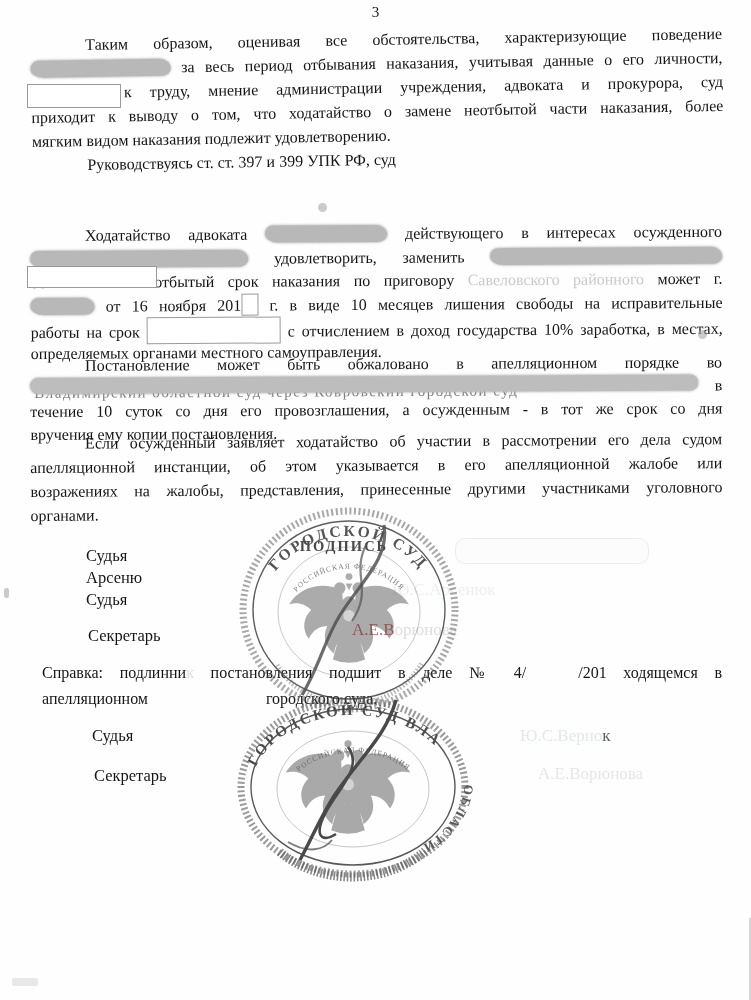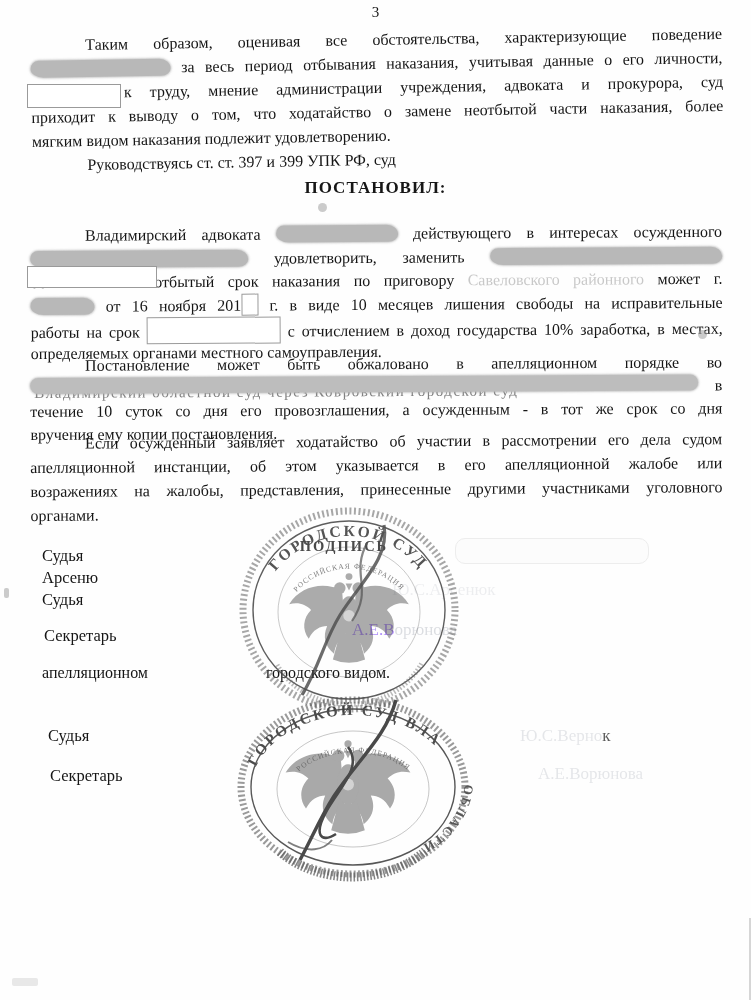--- a/index.html
+++ b/index.html
@@ -32,21 +32,21 @@
   .redbar-under{
     position:absolute; top:4px; left:4px; white-space:nowrap;
     font-size:15px; color:#7f7f7f; letter-spacing:1.5px; z-index:0;
   }
   .redbar{
     position:absolute; top:0; left:0; right:0; height:16px; z-index:1;
     background:#bdbdbd; border-radius:8px;
     box-shadow:0 0 2px 1px rgba(170,170,170,.6);
   }
   .faded-inline{color:#9d9d9d; opacity:.55;}
-  .siglabel{font-size:16.5px;}
+  .siglabel{font-size:16.5px;margin-left:44px;}
   .faint{color:#8d93a0;}
   .op15{opacity:.15;} .op22{opacity:.22;} .op30{opacity:.3;margin-top:36px;} .op70{opacity:.7;}
   .gap-inline{display:inline-block; height:14px;}
   .speck{position:absolute; background:#a9a9a9; border-radius:50%; opacity:.6;}
   .edge-line{position:absolute; right:0; top:918px; width:2px; height:82px; background:#b5b5b5; opacity:.55;}
   svg{overflow:visible;}
   svg text{font-family:"Liberation Serif","DejaVu Serif",serif;}
 </style>
 </head>
 <body>
@@ -59,25 +59,24 @@
     <div class="line indent"><span>Таким образом, оценивая все обстоятельства, характеризующие поведение</span></div>
     <div class="line"><span class="red-gray" style="width:140px;"></span> <span>за весь период отбывания наказания, учитывая данные о его личности,</span></div>
     <div class="line"><span>отношение к труду, мнение администрации учреждения, адвоката и прокурора, суд</span></div>
     <div class="line"><span>приходит к выводу о том, что ходатайство о замене неотбытой части наказания, более</span></div>
     <div class="line last"><span>мягким видом наказания подлежит удовлетворению.</span></div>
     <div class="line last indent"><span>Руководствуясь ст. ст. 397 и 399 УПК РФ, суд</span></div>
   </div>
 
   <div class="white-box" style="left:27px; top:84px; width:92px; height:22px;"></div>
 
-  <div class="abs heading">ПОСТАНОВИЛ:</div>
   <div class="speck" style="left:318px; top:203px; width:9px; height:9px;"></div>
 
   <div class="abs para" style="top:224px; transform:rotate(-0.35deg); transform-origin:left top;">
-    <div class="line indent" style="line-height:23.5px;height:23.5px;"><span>Владимирский адвоката</span> <span class="red-gray" style="width:122px;"></span> <span>действующего в интересах осужденного</span></div>
+    <div class="line indent" style="line-height:23.5px;height:23.5px;"><span>Ходатайство адвоката</span> <span class="red-gray" style="width:122px;"></span> <span>действующего в интересах осужденного</span></div>
     <div class="line" style="line-height:23.5px;height:23.5px;"><span class="red-gray" style="width:218px;"></span> <span>удовлетворить, заменить</span> <span class="red-gray" style="width:232px;"></span></div>
     <div class="line" style="line-height:23.5px;height:23.5px;"><span>оставшийся не отбытый срок наказания по приговору</span> <span class="faded-inline">Савеловского районного</span> <span>может г.</span></div>
     <div class="line" style="line-height:23.5px;height:23.5px;"><span class="red-gray" style="width:64px;"></span> <span>от 16 ноября 201</span><span class="wb-inline" style="width:15px;height:20px;vertical-align:-5px;"></span> <span>г. в виде 10 месяцев  лишения свободы на исправительные</span></div>
     <div class="line" style="line-height:23.5px;height:23.5px;"><span>работы на срок</span> <span class="wb-inline" style="width:132px;height:25px;"></span> <span>с отчислением в доход государства 10% заработка, в местах,</span></div>
     <div class="line last" style="line-height:23.5px;height:23.5px;"><span>определяемых органами местного самоуправления.</span></div>
   </div>
   <div class="white-box" style="left:27px; top:266px; width:128px; height:20px;"></div>
   <div class="speck" style="left:698px; top:330px; width:9px; height:9px;"></div>
 
   <div class="abs para" style="top:354px; transform:rotate(-0.3deg); transform-origin:left top;">
@@ -94,21 +93,21 @@
     <div class="line last"><span>органами.</span></div>
   </div>
 
   <div class="abs siglabel" style="left:42px; top:546px;">Судья</div>
   <div class="abs siglabel" style="left:42px; top:568px;">Арсеню</div>
   <div class="abs siglabel" style="left:42px; top:590px;">Судья</div>
   <div class="abs siglabel" style="left:44px; top:626px;">Секретарь</div>
 
   <div class="white-box" style="left:455px; top:538px; width:192px; height:24px; border-color:#ededed; border-radius:10px; background:#fcfcfc;"></div>
   <div class="abs faint op15" style="left:392px; top:580px; font-size:17px;">Ю.С.Арсенюк</div>
-  <div class="abs" style="left:352px; top:620px; font-size:17px;"><span class="op70" style="color:#8b5cf6;margin-top:35px;">А.Е.В</span><span class="faint op30">орюнова</span></div>
+  <div class="abs" style="left:352px; top:620px; font-size:17px;"><span class="op70" style="color:#b91c1c;margin-top:35px;">А.Е.В</span><span class="faint op30">орюнова</span></div>
 
   <svg class="abs" style="left:232px; top:503px; z-index:5;" width="235" height="215" viewBox="0 0 235 215">
     <defs>
       <path id="s1top" d="M 27 118 A 90 84 0 0 1 207 116" fill="none"></path>
       <path id="s1in" d="M 50 122 A 68 63 0 0 1 185 120" fill="none"></path>
       <g id="eagle" fill="#474747" opacity="0.55">
         <path d="M-6,-24 C-22,-32 -42,-28 -52,-12 C-44,-14 -38,-12 -33,-7 C-40,0 -41,10 -35,18 C-31,10 -25,7 -19,7 C-23,16 -21,25 -13,31 C-12,23 -8,18 -3,16 Z"></path>
         <path d="M6,-24 C22,-32 42,-28 52,-12 C44,-14 38,-12 33,-7 C40,0 41,10 35,18 C31,10 25,7 19,7 C23,16 21,25 13,31 C12,23 8,18 3,16 Z"></path>
         <ellipse cx="0" cy="-2" rx="9" ry="17"></ellipse>
         <path d="M-8,14 L-14,36 Q0,42 14,36 L8,14 Z"></path>
@@ -129,21 +128,22 @@
       <text font-size="7.5" letter-spacing="1" fill="#666"><textPath href="#s1in" startOffset="50%" text-anchor="middle">РОССИЙСКАЯ ФЕДЕРАЦИЯ</textPath></text>
       <path d="M 45 162 A 82 76 0 0 0 190 160" fill="none" stroke="#555" stroke-width="5" stroke-dasharray="1.5 2" opacity="0.5"></path>
       <use href="#eagle" transform="translate(117,115) scale(1.15)"></use>
       <text x="112" y="48" text-anchor="middle" font-size="14.5" font-weight="bold" letter-spacing="2" fill="#222">ПОДПИСЬ</text>
       <path d="M152,22 C158,55 128,80 108,112 C92,138 88,162 70,192" stroke="#2d2d2d" stroke-width="3.2" fill="none" opacity="0.85"></path>
       <path d="M135,40 C118,72 142,85 120,118" stroke="#2d2d2d" stroke-width="2.2" fill="none" opacity="0.7"></path>
     </g>
   </svg>
 
   <div class="abs para" style="top:660px; left:42px; width:680px;">
-    <div class="line last" style="height:26px;line-height:26px;"><span>апелляционном</span><span class="gap-inline" style="width:118px;"></span><span>городского видом.</span></div>
+    <div class="line" style="height:26px;line-height:26px;"><span>Справка: подлинни</span><span class="faint op30">к</span> <span>постановления подшит в деле № 4/</span><span class="gap-inline" style="width:52px;"></span><span>/201 ходящемся в</span></div>
+    <div class="line last" style="height:26px;line-height:26px;"><span>апелляционном</span><span class="gap-inline" style="width:118px;"></span><span>городского суда.</span></div>
   </div>
 
   <div class="abs siglabel" style="left:48px; top:726px;">Судья</div>
   <div class="abs siglabel" style="left:50px; top:766px;">Секретарь</div>
   <div class="abs" style="left:520px; top:726px; font-size:17px;"><span class="faint op22">Ю.С.Верно</span><span style="color:#333;opacity:.8;">к</span></div>
   <div class="abs faint op22" style="left:538px; top:764px; font-size:17px;">А.Е.Ворюнова</div>
 
   <svg class="abs" style="left:228px; top:692px; z-index:5;" width="250" height="195" viewBox="0 0 250 195">
     <defs>
       <path id="s2top" d="M 22 102 A 103 78 0 0 1 228 100" fill="none"></path>

